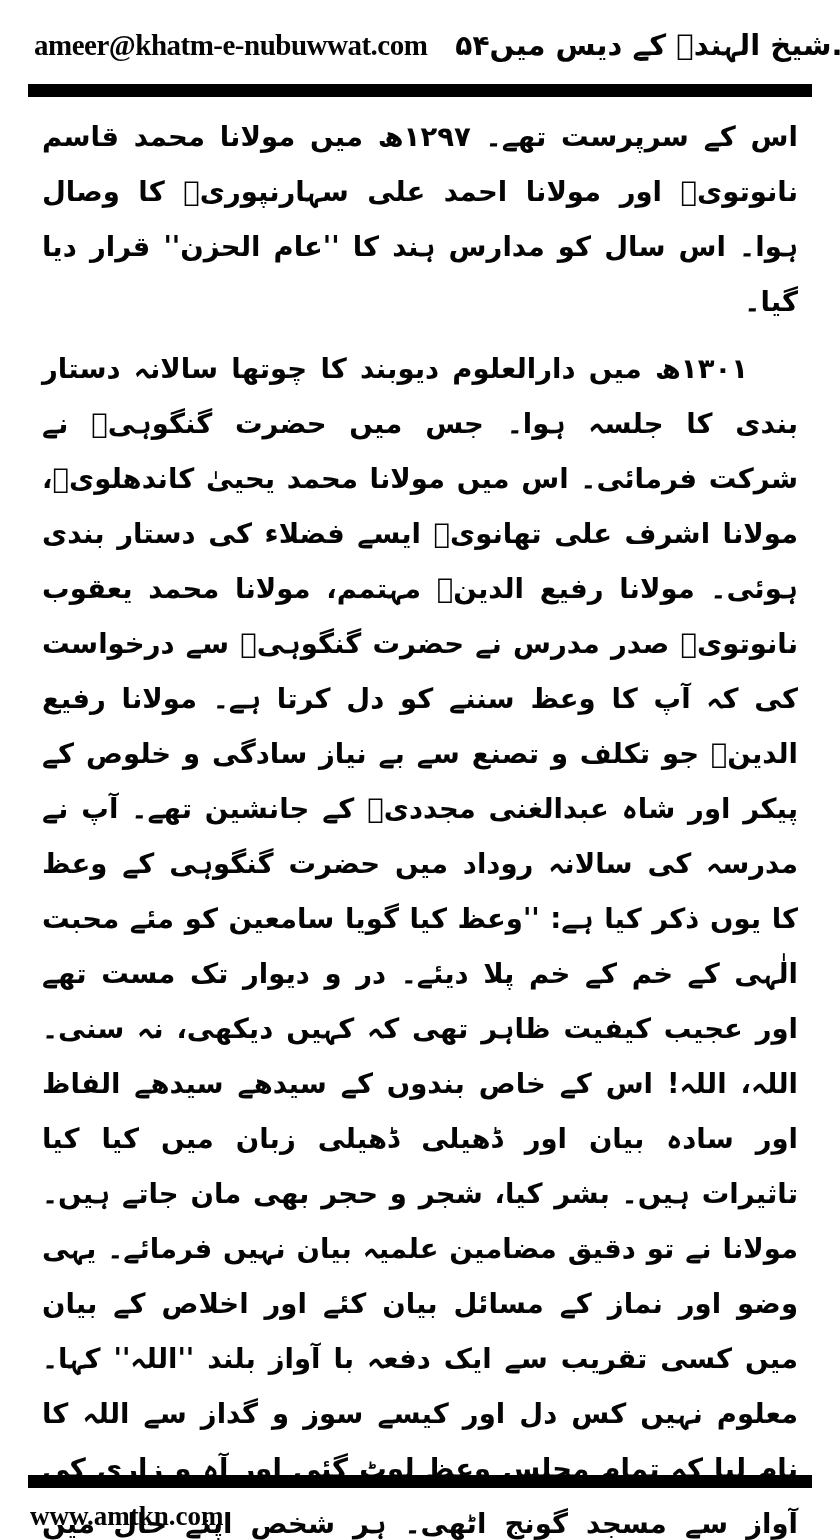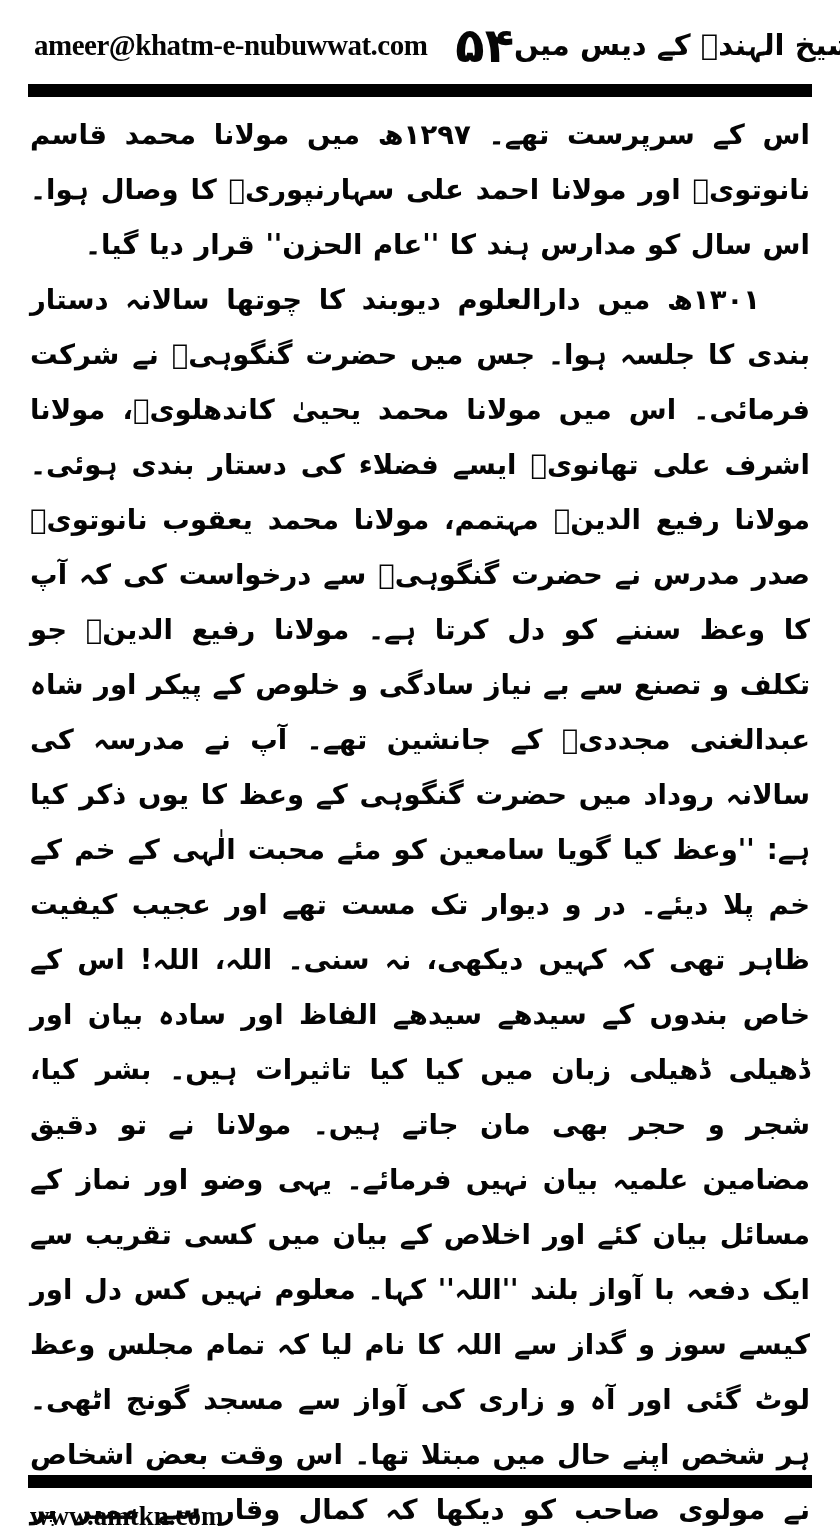--- a/index.html
+++ b/index.html
@@ -19,21 +19,21 @@
     padding: 16px 30px 4px 34px;
     height: 58px; box-sizing: content-box;
   }
   .email {
     font-family: "Liberation Serif", serif;
     font-weight: bold; font-size: 29px; letter-spacing: -0.5px;
     direction: ltr; white-space: nowrap;
   }
   .page-number {
     font-family: "DejaVu Sans", sans-serif;
-    font-weight: bold; font-size: 48px;
+    font-weight: bold; font-size: 28px;
     margin-left: 28px; direction: rtl;
   }
   .book-title {
     margin-left: auto;
     direction: rtl; text-align: right;
     font-weight: bold; font-size: 29px;
     white-space: nowrap;
   }
 
   .rule {
@@ -45,21 +45,21 @@
   
   .text-block {
     margin: 10px 30px 0 30px;
     direction: rtl;
     text-align: justify;
     font-size: 27.5px;
     font-weight: 700;
     line-height: 55px;
     word-spacing: 1px;
   }
-  .para { margin: 0; }
+  .para { margin: 12px; }
   .para.indent { text-indent: 50px; }
 
   
   .footer {
     position: absolute; left: 0; right: 8px; bottom: 8px;
     display: flex; justify-content: space-between; align-items: center;
     padding: 0 30px;
     font-family: "Liberation Serif", serif;
     font-weight: bold; font-size: 27px;
     direction: ltr;

